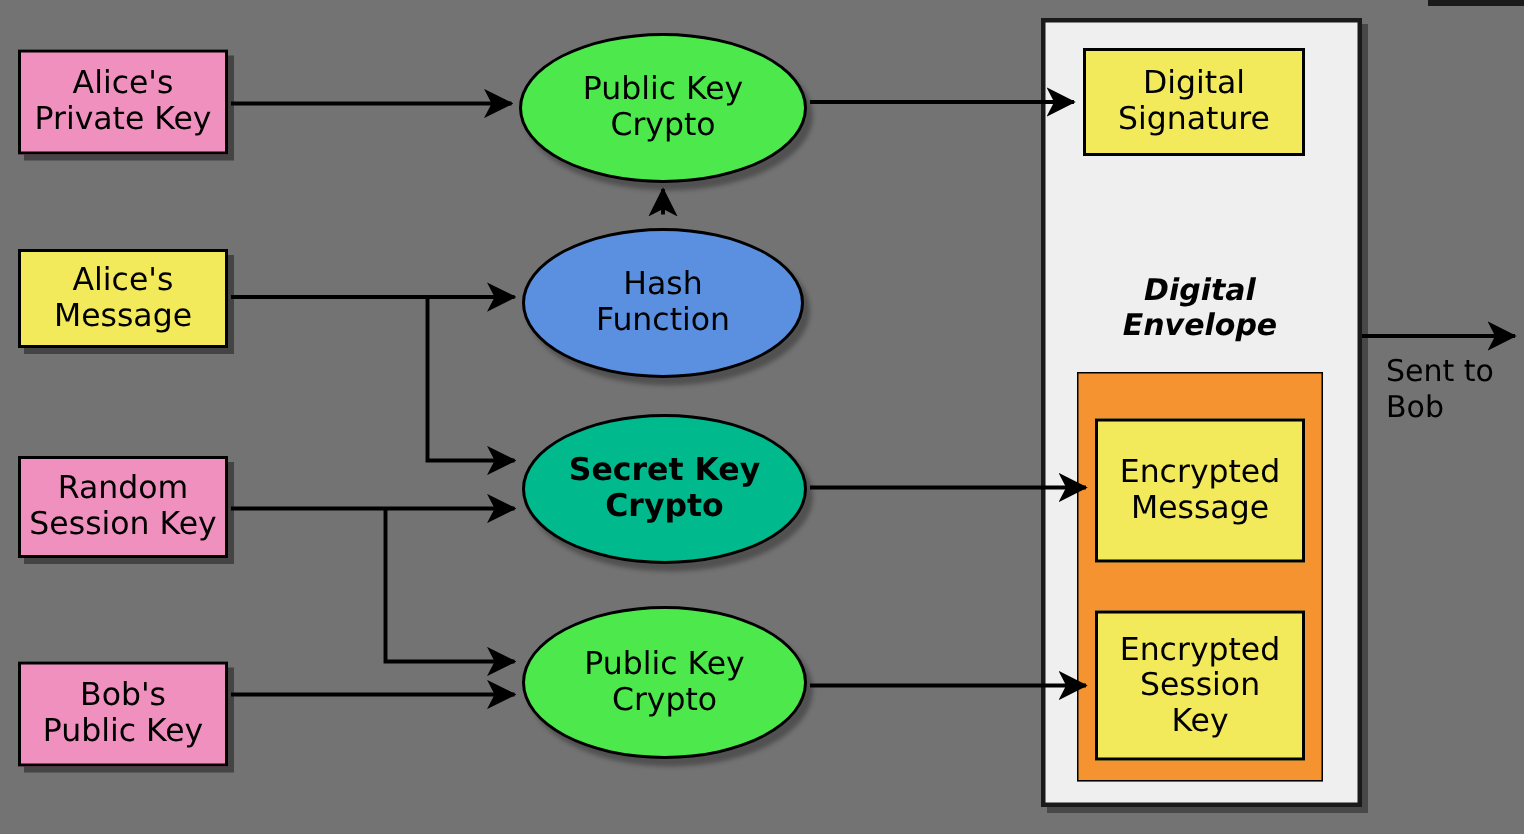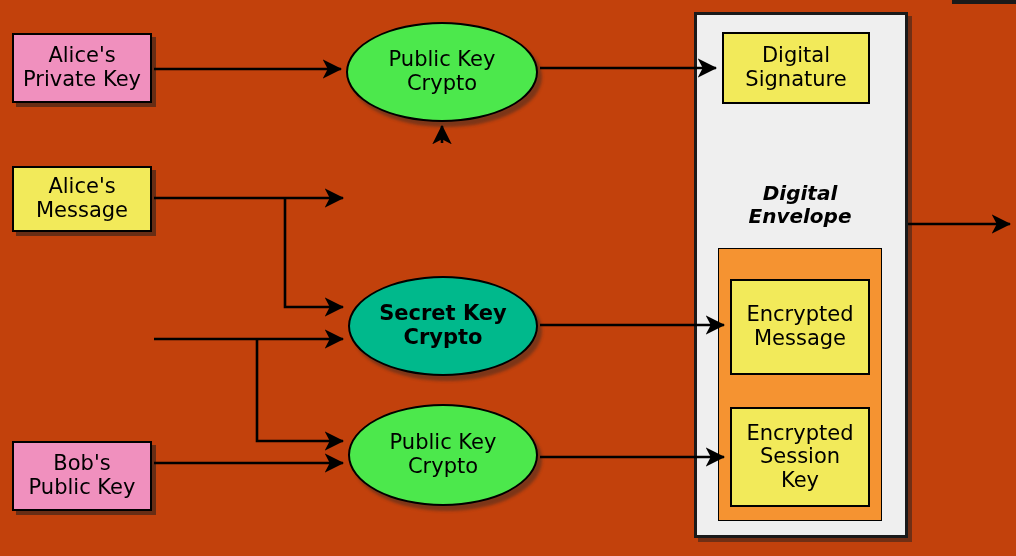--- a/index.html
+++ b/index.html
@@ -11,21 +11,21 @@
   body {
     width: 1016px;
     height: 556px;
     overflow: hidden;
     font-family: "DejaVu Sans", "Liberation Sans", sans-serif;
   }
   #canvas {
     position: relative;
     width: 1016px;
     height: 556px;
-    background: #c2410c;
+    background: #737373;
   }
   
   .node {
     position: absolute;
     box-sizing: border-box;
     display: flex;
     align-items: center;
     justify-content: center;
     text-align: center;
     color: #000;
@@ -106,27 +106,31 @@
 <div id="canvas">
 
   <div id="top-bar" style="left:952px; top:0px; width:64px; height:4px;"></div>
 
   <div class="node box pink" style="left:12px; top:33px; width:140px; height:70px;">Alice's
 Private Key</div>
 
   <div class="node box yellow" style="left:12px; top:166px; width:140px; height:66px;">Alice's
 Message</div>
 
+  <div class="node box pink" style="left:12px; top:304px; width:140px; height:68px;">Random
+Session Key</div>
 
   <div class="node box pink" style="left:12px; top:441px; width:140px; height:70px;">Bob's
 Public Key</div>
 
   <div class="node ellipse green" style="left:346px; top:22px; width:192px; height:100px;">Public Key
 Crypto</div>
 
+  <div class="node ellipse blue" style="left:348px; top:152px; width:188px; height:100px;">Hash
+Function</div>
 
   <div class="node ellipse teal" style="left:348px; top:276px; width:190px; height:100px;font-weight:bold;">Secret Key
 Crypto</div>
 
   <div class="node ellipse green" style="left:348px; top:404px; width:190px; height:102px;">Public Key
 Crypto</div>
 
   <div id="outer-panel" style="left:694px; top:12px; width:214px; height:526px;"></div>
 
   <div class="node box yellow" style="left:722px; top:32px; width:148px; height:72px; box-shadow:none; z-index:4;">Digital
@@ -137,20 +141,22 @@
 
   <div id="envelope-block" class="orange" style="left:718px; top:248px; width:164px; height:273px;"></div>
 
   <div class="node box yellow" style="left:730px; top:279px; width:140px; height:96px; box-shadow:none; z-index:4;">Encrypted
 Message</div>
 
   <div class="node box yellow" style="left:730px; top:407px; width:140px; height:100px; box-shadow:none; z-index:4;">Encrypted
 Session
 Key</div>
 
+  <div class="plain-label" style="left:924px; top:235px; width:92px;">Sent to
+Bob</div>
 
   <svg id="wires" viewBox="0 0 1016 556" width="1016" height="556">
     <defs>
       <marker id="ah" viewBox="0 0 10 10" refX="9.4" refY="5" markerWidth="7.5" markerHeight="7.5" orient="auto-start-reverse">
         <path d="M 0 0 L 10 5 L 0 10 L 2.6 5 z" fill="#000"></path>
       </marker>
     </defs>
     <g stroke="#000" stroke-width="2.6" fill="none">
 
       <path d="M 154 69 L 341 69" marker-end="url(#ah)"></path>

